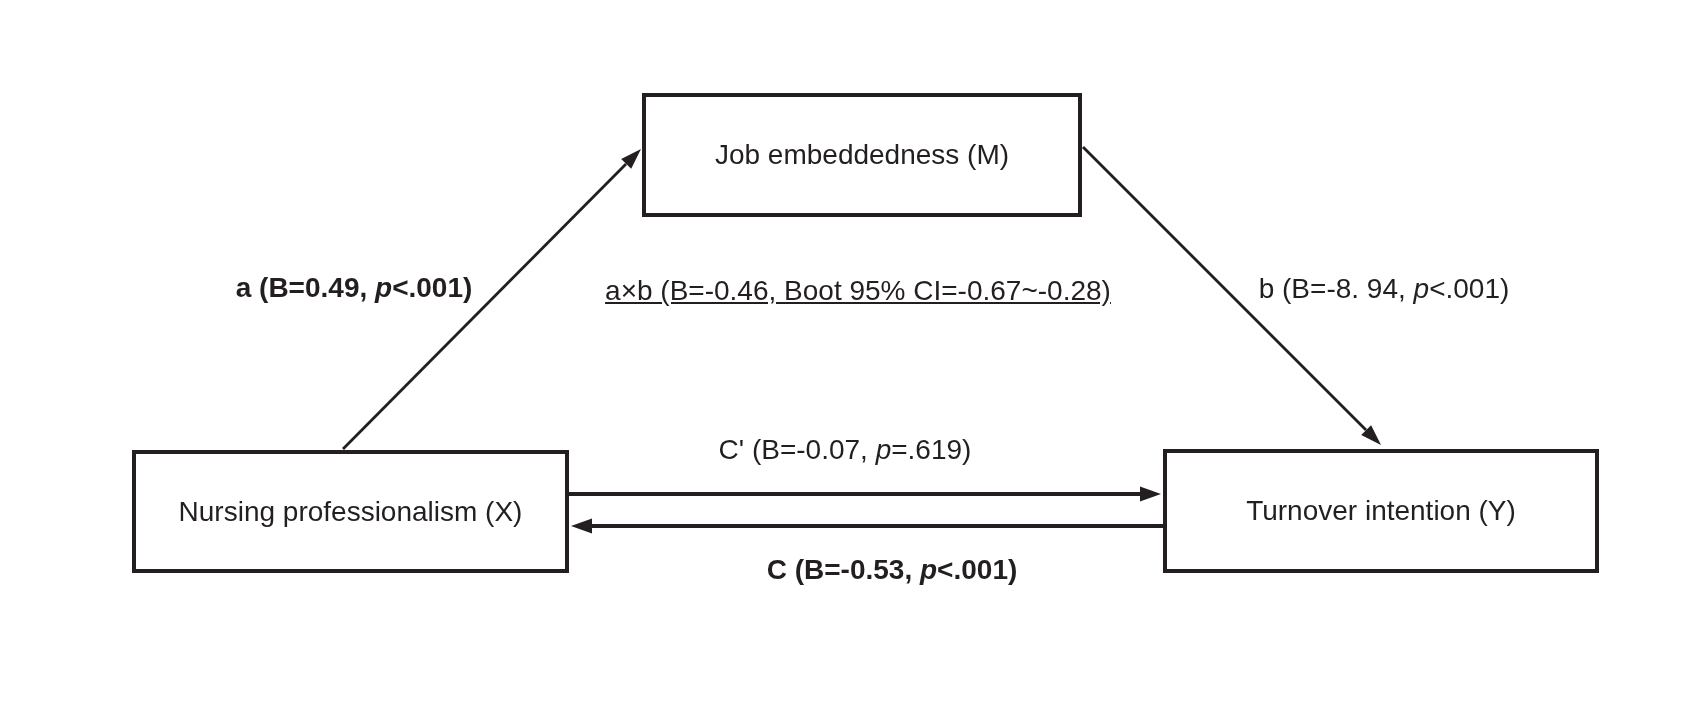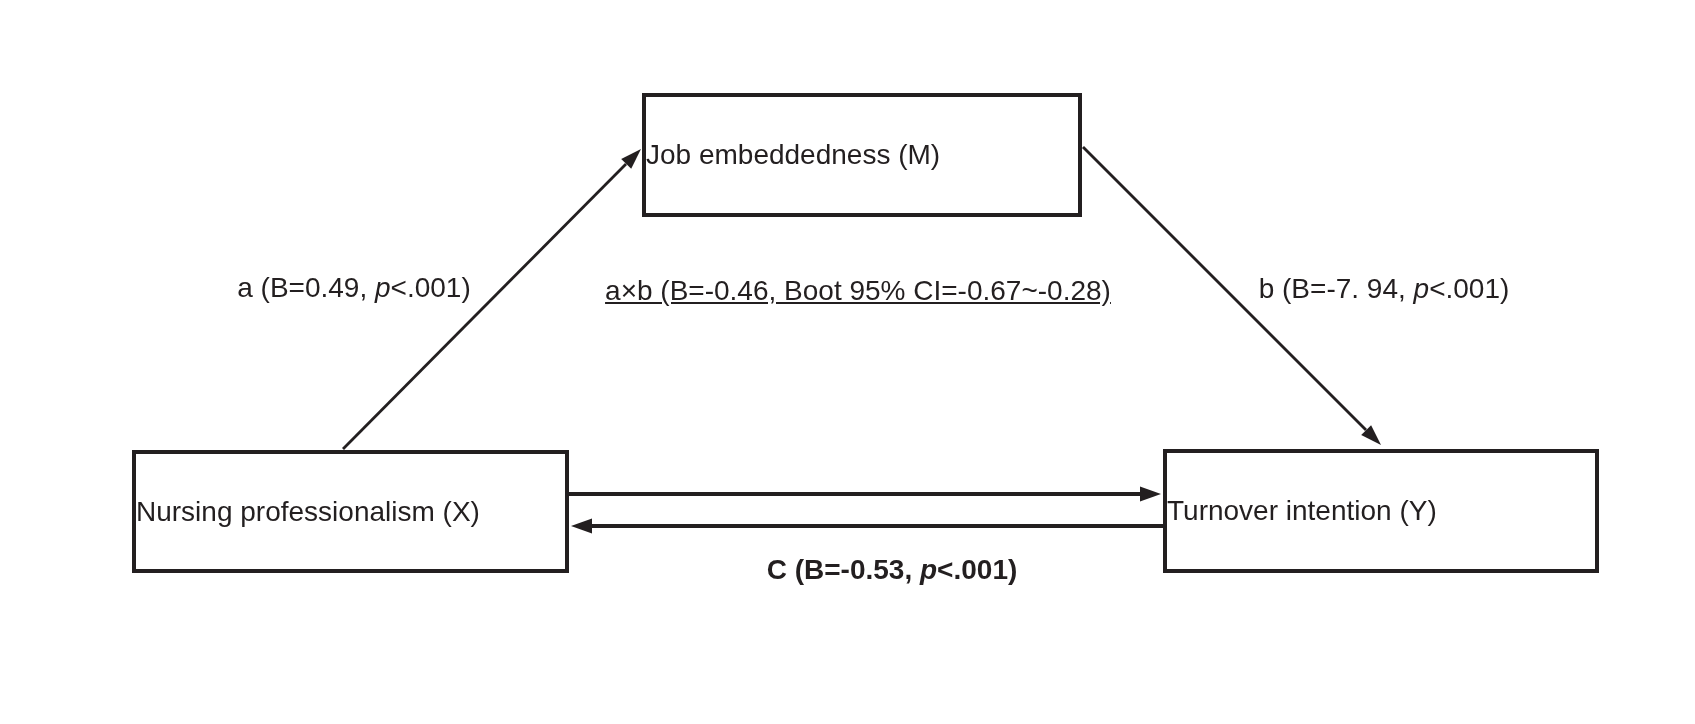--- a/index.html
+++ b/index.html
@@ -26,35 +26,36 @@
     width: 1695px; height: 724px;
   }
   .arrow-layer line { stroke: var(--ink); }
   .arrow-layer polygon { fill: var(--ink); stroke: none; }
   .node-box {
     position: absolute;
     border: 4px solid var(--ink);
     background: var(--bg);
     display: flex;
     align-items: center;
+    justify-content: center;
     font-size: 28px;
     white-space: nowrap;
   }
   .box-m { left: 642px; top: 93px;  width: 440px; height: 124px; }
   .box-x { left: 132px; top: 450px; width: 437px; height: 123px; }
   .box-y { left: 1163px; top: 449px; width: 436px; height: 124px; }
   .edge-label {
     position: absolute;
     transform: translate(-50%, -50%);
     font-size: 28px;
     white-space: nowrap;
     background: var(--bg);
   }
   .edge-label i { font-style: italic; }
-  .lbl-a  { left: 354px;  top: 288px; }
+  .lbl-a  { left: 354px;  top: 288px; font-weight: bold; }
   .lbl-ab { left: 858px;  top: 291px; text-decoration: underline; }
   .lbl-b  { left: 1384px; top: 289px; }
   .lbl-cp { left: 845px;  top: 450px; }
   .lbl-c  { left: 892px;  top: 570px; font-weight: bold; }
   .footnote {
     position: absolute;
     left: 858px; top: 670px;
     transform: translate(-50%, -50%);
     font-size: 29px;
     white-space: nowrap;
@@ -94,22 +95,25 @@
 
   <div class="edge-label lbl-a">
     <span>a (B=0.49, </span><i>p</i><span>&lt;.001)</span>
   </div>
 
   <div class="edge-label lbl-ab">
     <span>a×b (B=-0.46, Boot 95% CI=-0.67~-0.28)</span>
   </div>
 
   <div class="edge-label lbl-b">
-    <span>b (B=-7. 94, </span><i>p</i><span>&lt;.001)</span>
+    <span>b (B=-8. 94, </span><i>p</i><span>&lt;.001)</span>
   </div>
 
+  <div class="edge-label lbl-cp">
+    <span>C' (B=-0.07, </span><i>p</i><span>=.619)</span>
+  </div>
 
   <div class="edge-label lbl-c">
     <span>C (B=-0.53, </span><i>p</i><span>&lt;.001)</span>
   </div>
 
 
 </div>
 
 </body></html>

